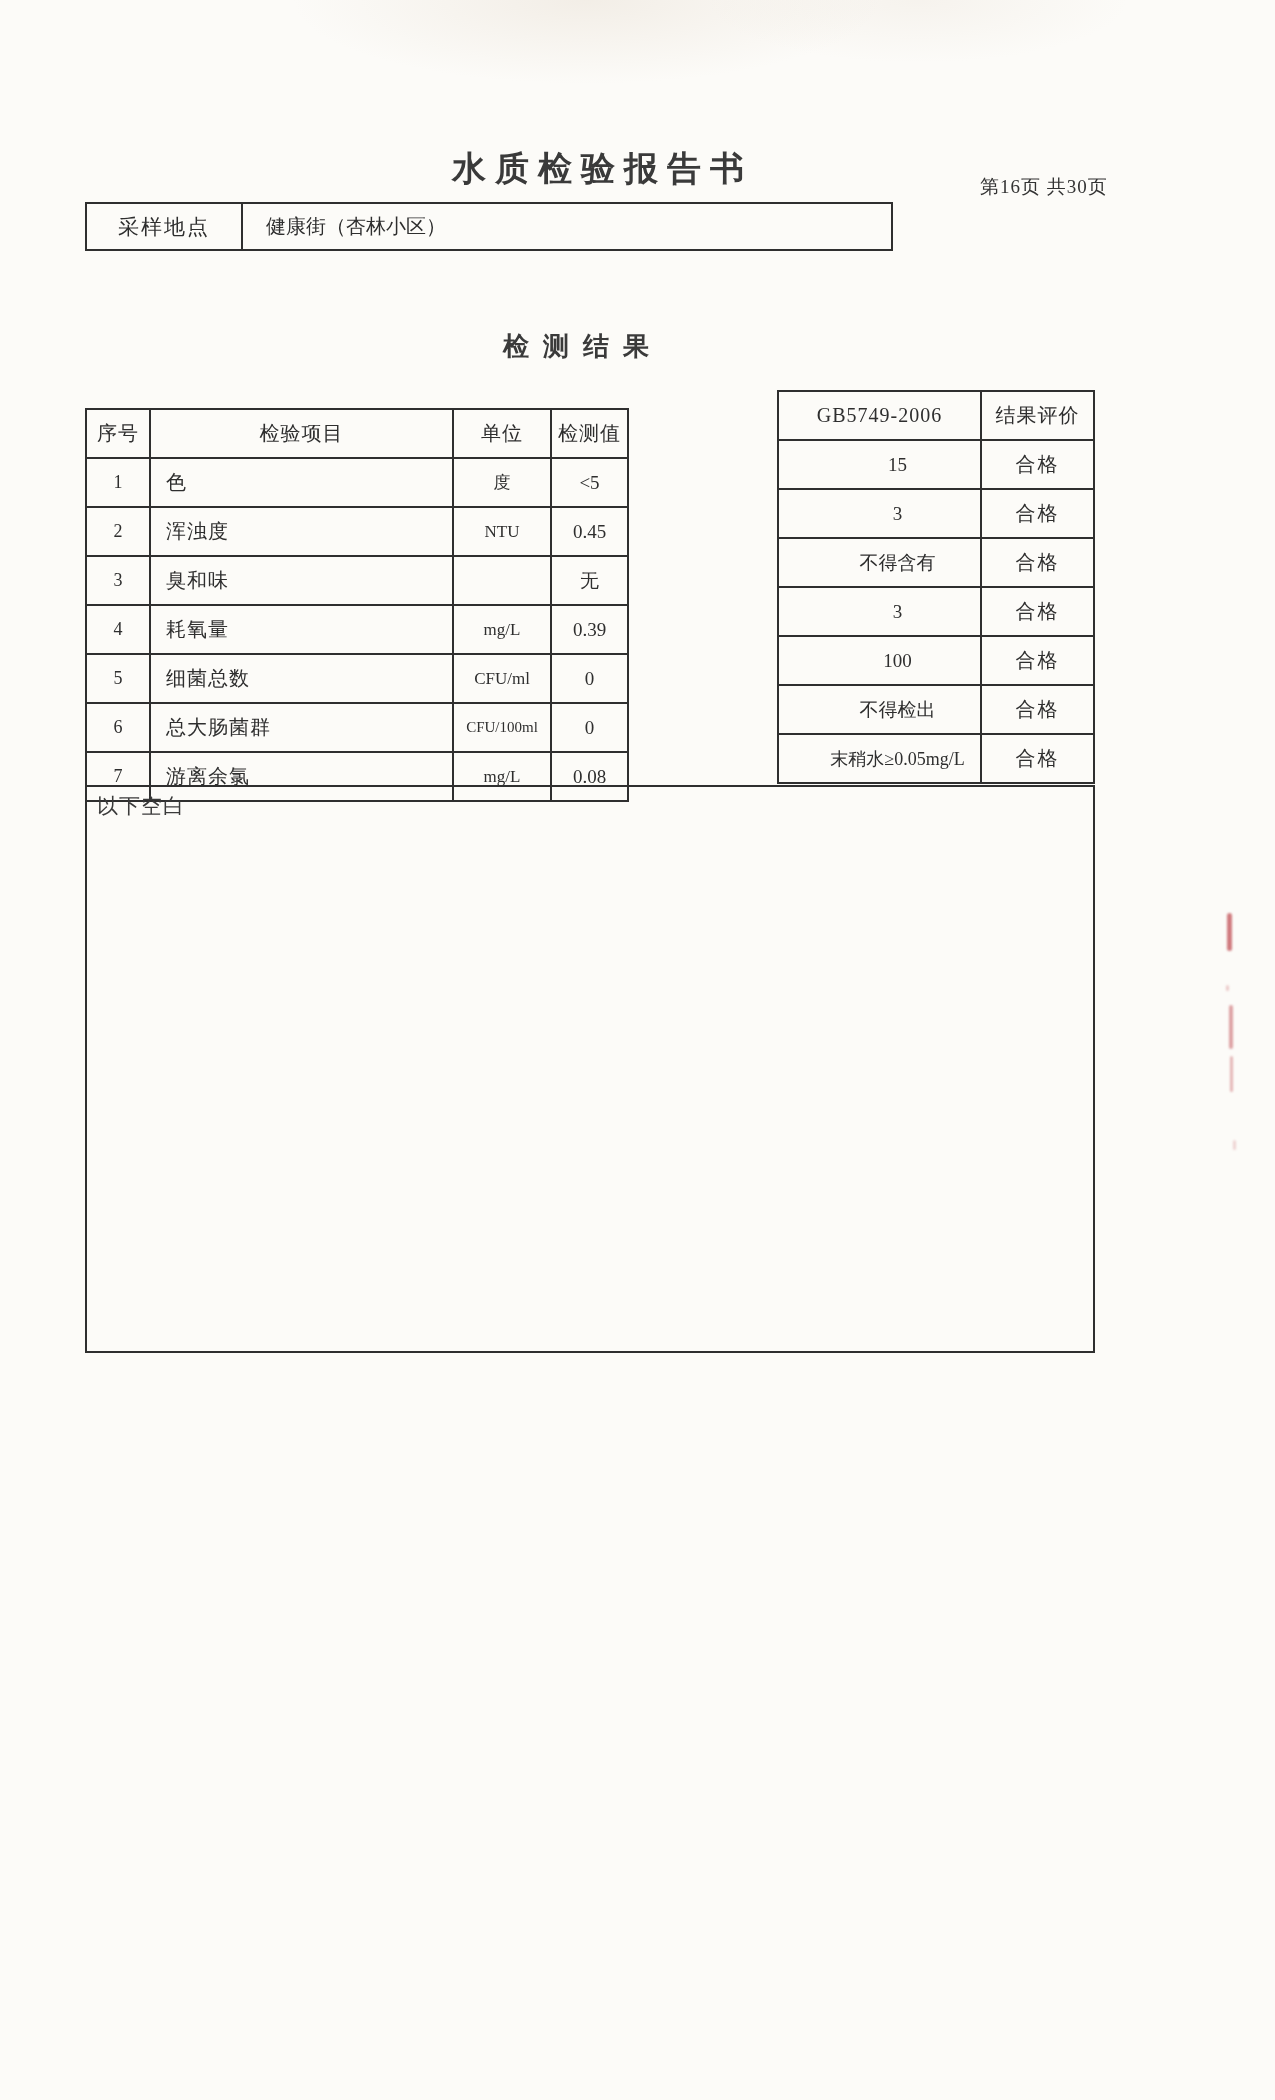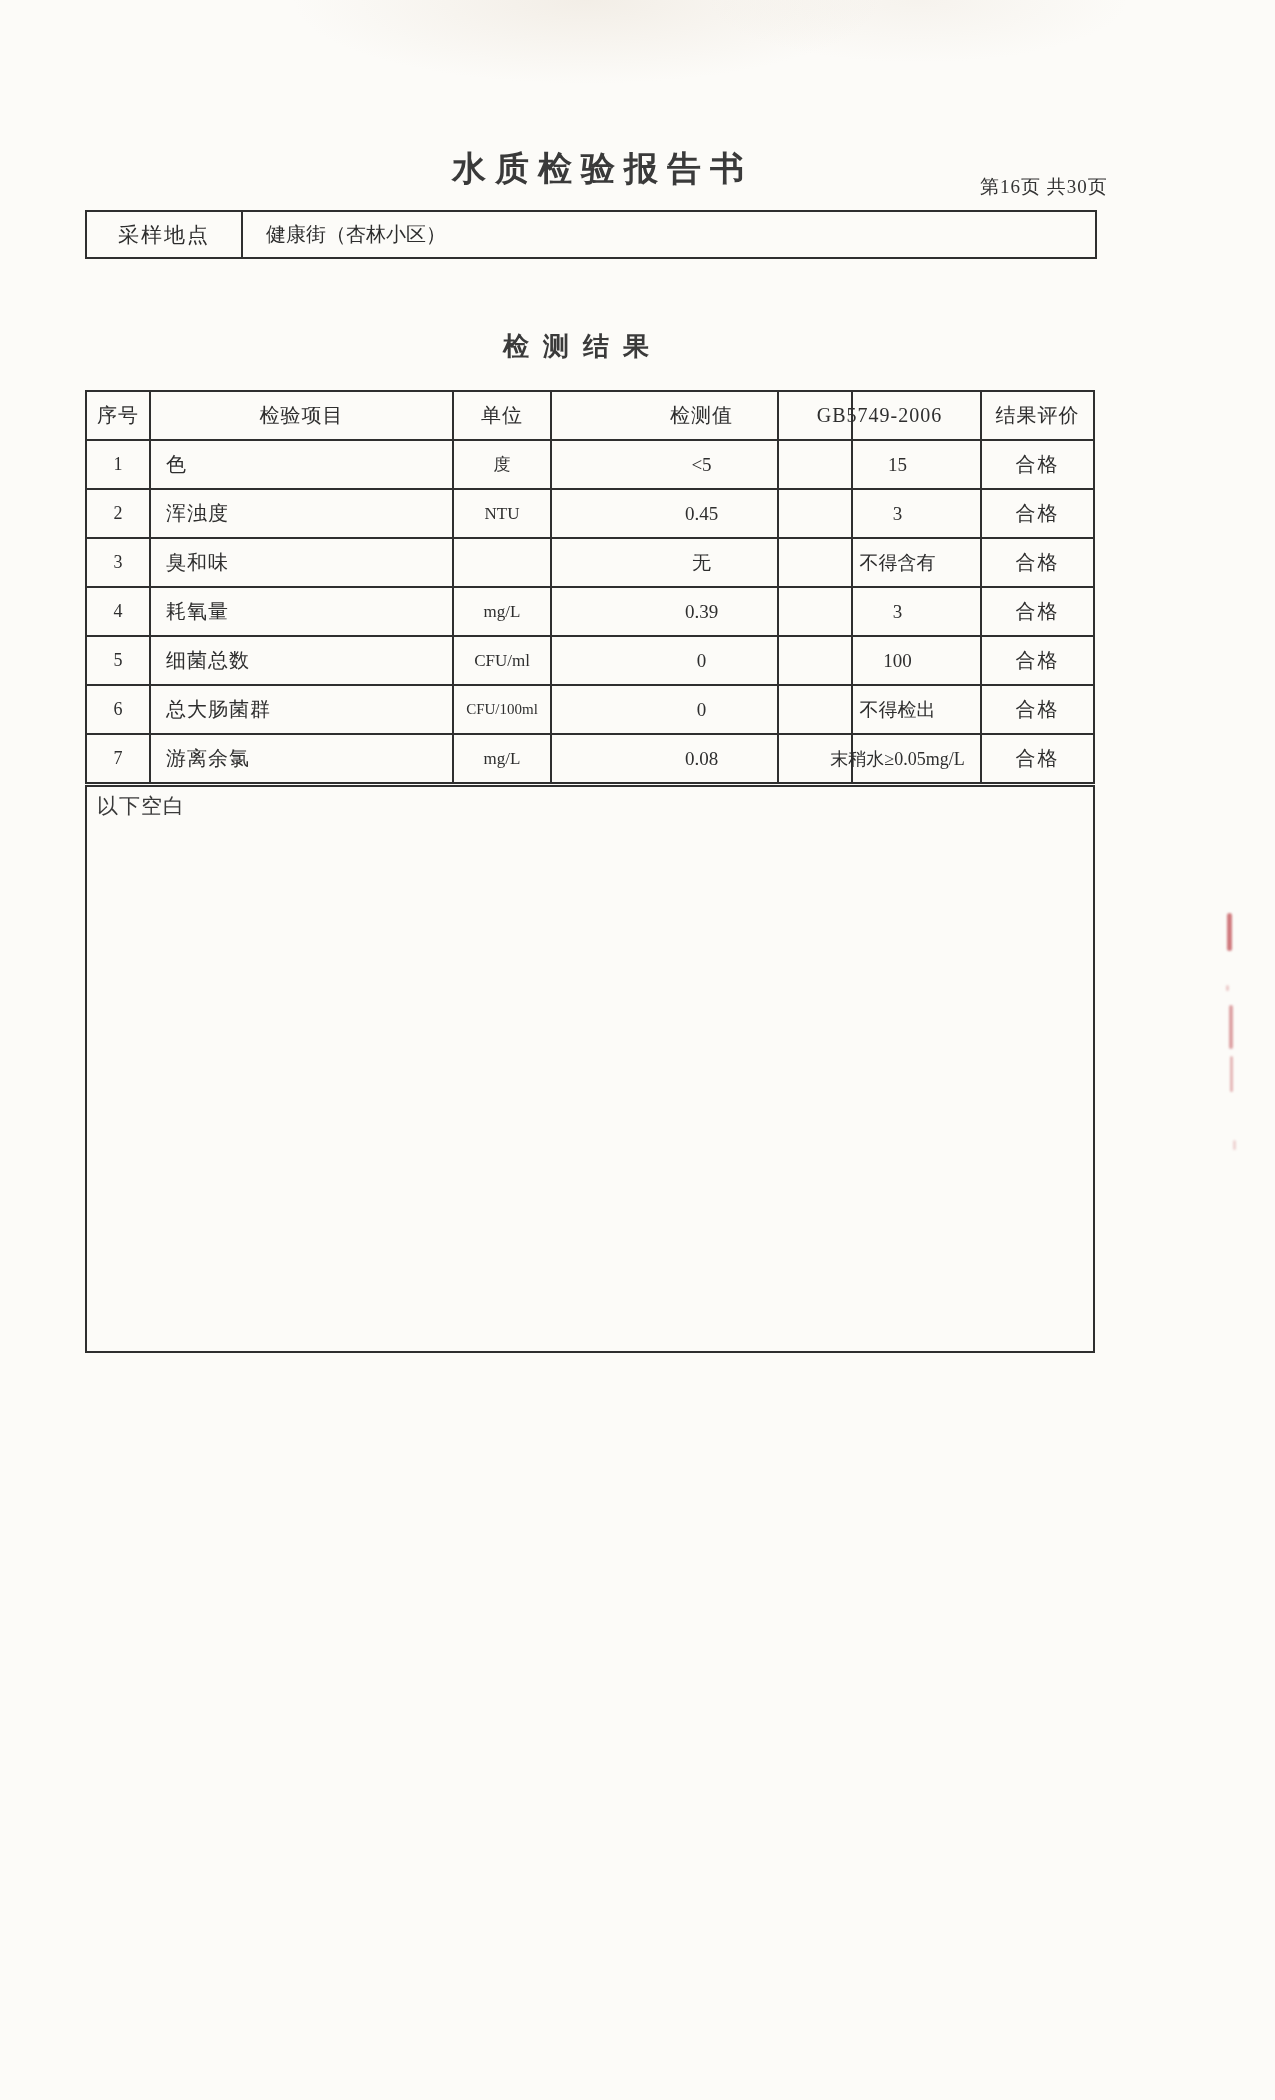--- a/index.html
+++ b/index.html
@@ -37,31 +37,31 @@
   td,th{
     border:2px solid var(--border);
     font-weight:normal;
     vertical-align:middle;
     font-size:20px;
     color:var(--ink);
     overflow:hidden;
     white-space:nowrap;
   }
   
-  .sample-table{left:85px;top:202px;width:1012px;margin-top:8px;}
+  .sample-table{left:85px;top:202px;width:808px;}
   .sample-table td{height:47px;}
   .sample-table .lbl{text-align:center;font-size:21px;letter-spacing:2px;}
   .sample-table .val{text-align:left;padding-left:23px;font-size:20px;}
   .section-heading{
     position:absolute;left:503px;top:329px;
     font-size:26px;font-weight:bold;letter-spacing:14px;
     color:#3a3a3a;white-space:nowrap;
   }
   
-  .results-left{left:85px;top:390px;width:768px;}
+  .results-left{left:85px;top:408px;width:544px;}
   .results-right{left:777px;top:390px;width:318px;}
   .results-left td,.results-left th,
   .results-right td,.results-right th{height:49px;text-align:center;}
   .results-left th,.results-right th{font-size:20px;letter-spacing:1px;}
   .cell-no{font-size:18px;}
   .cell-item{text-align:left !important;padding-left:15px;font-size:20px;letter-spacing:1px;}
   .cell-unit{font-size:17px;}
   .cell-value{font-size:19px;}
   .cell-standard{font-size:19px;padding-left:36px;}
   .cell-eval{font-size:20px;letter-spacing:2px;}

